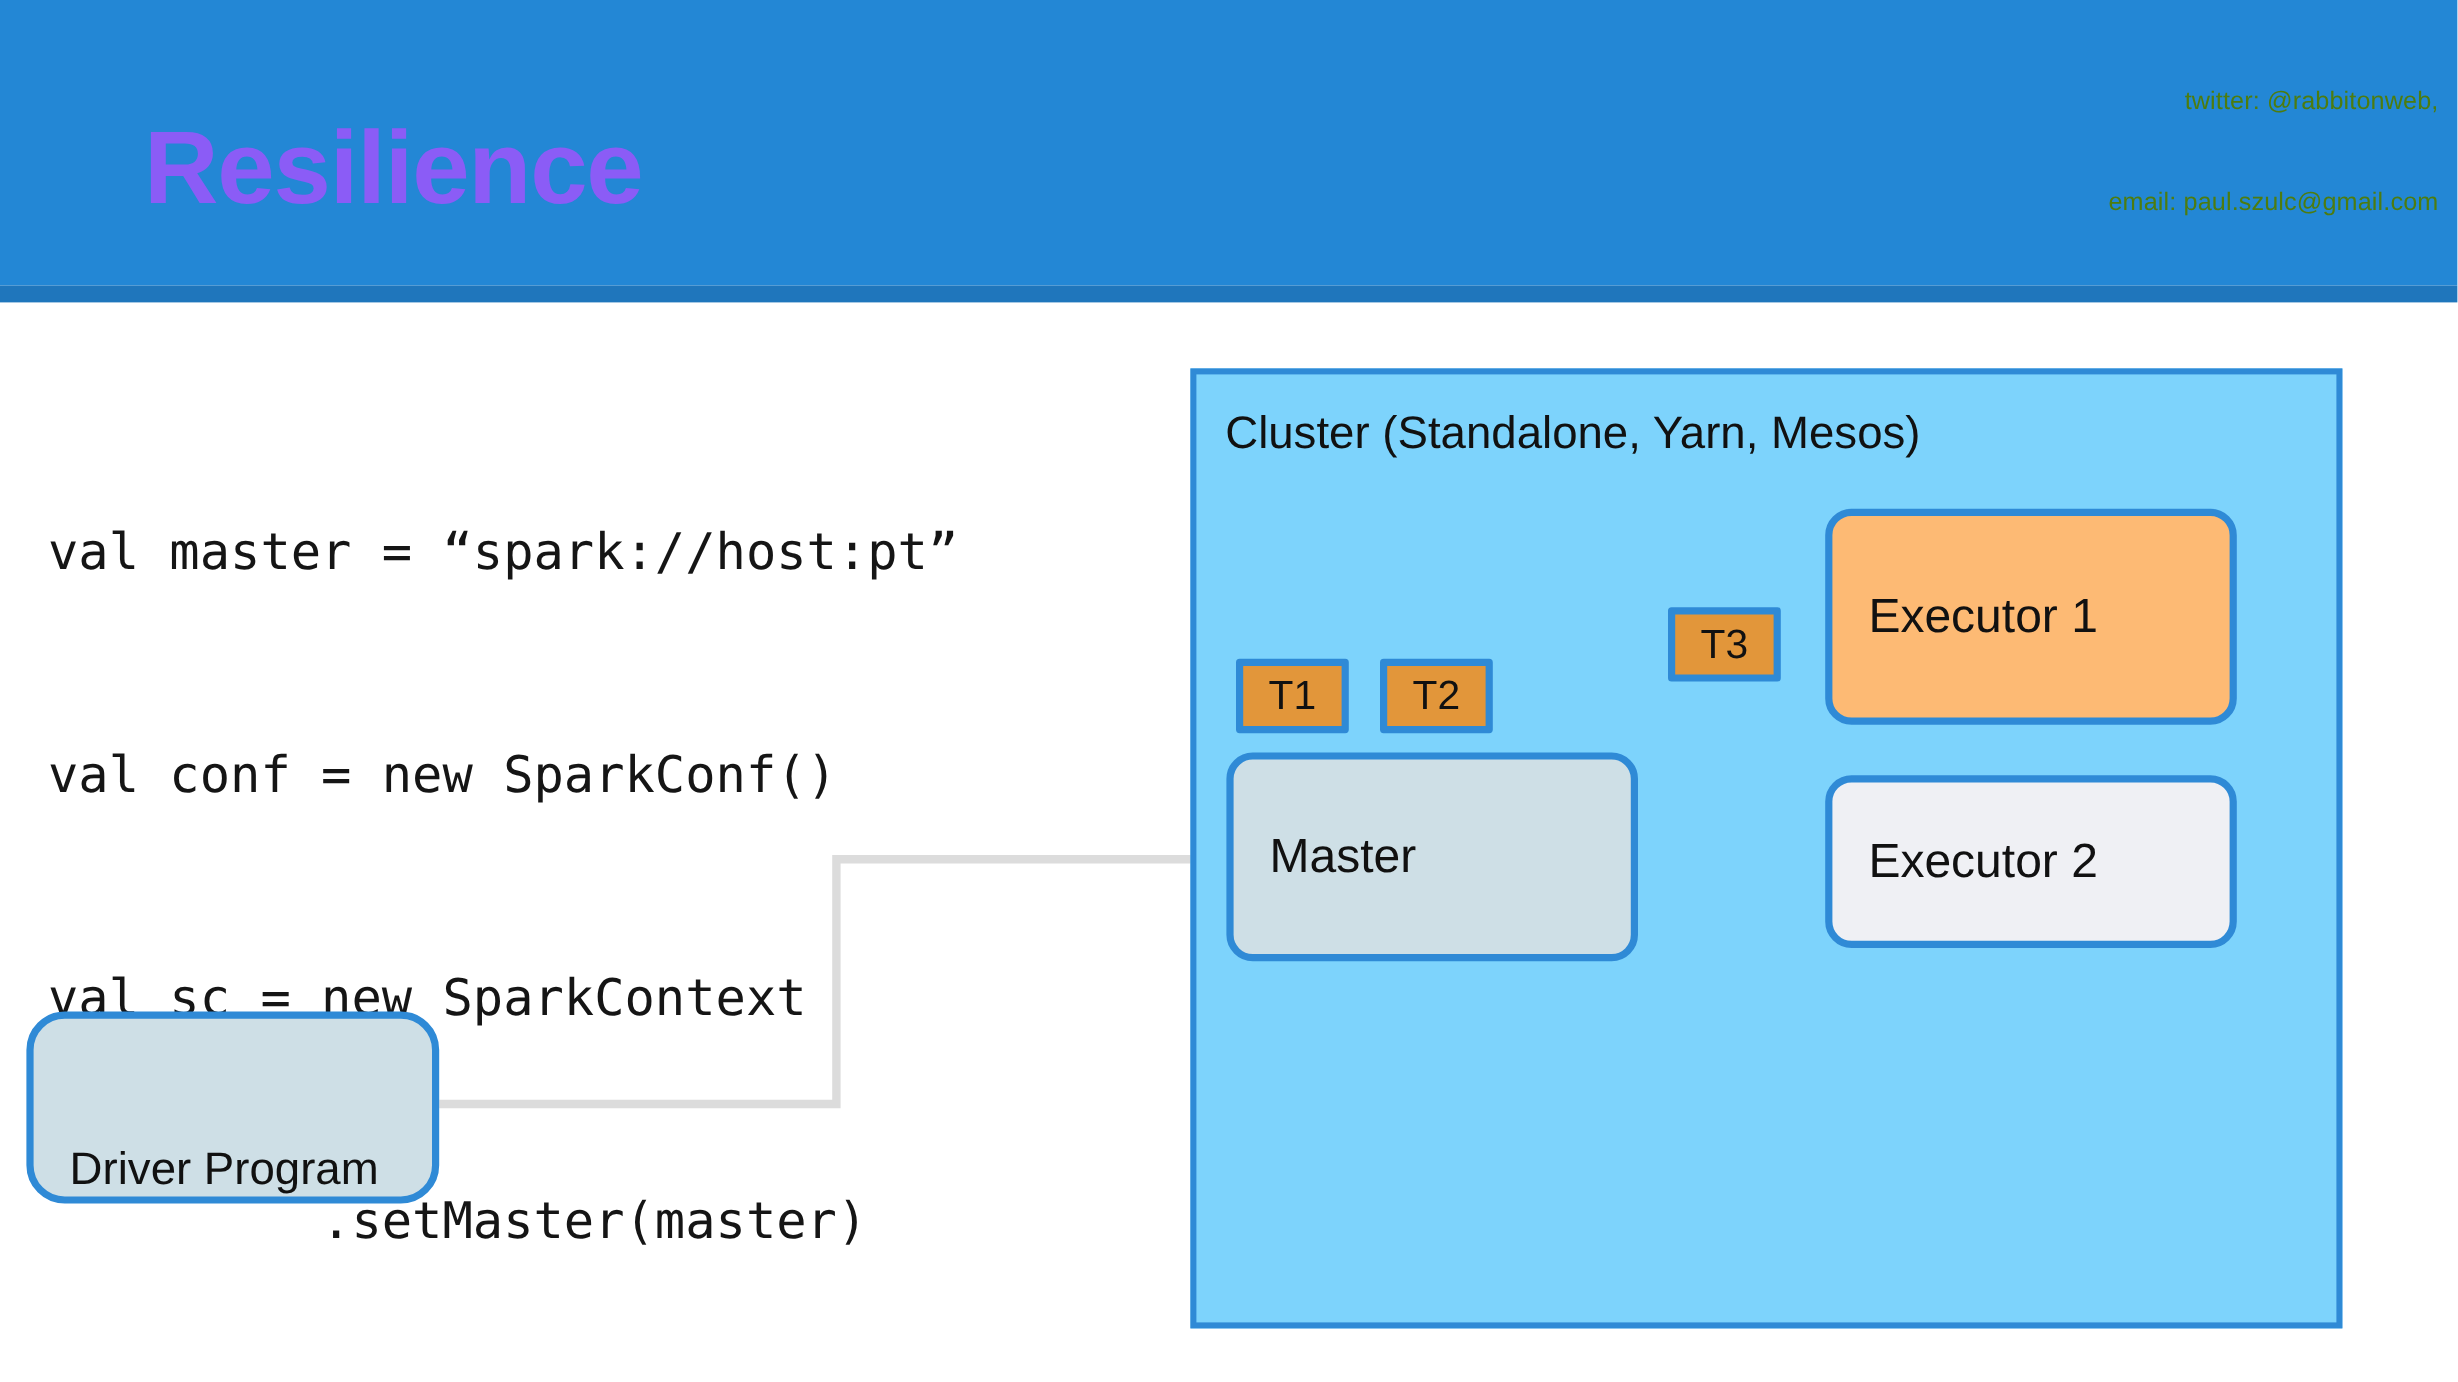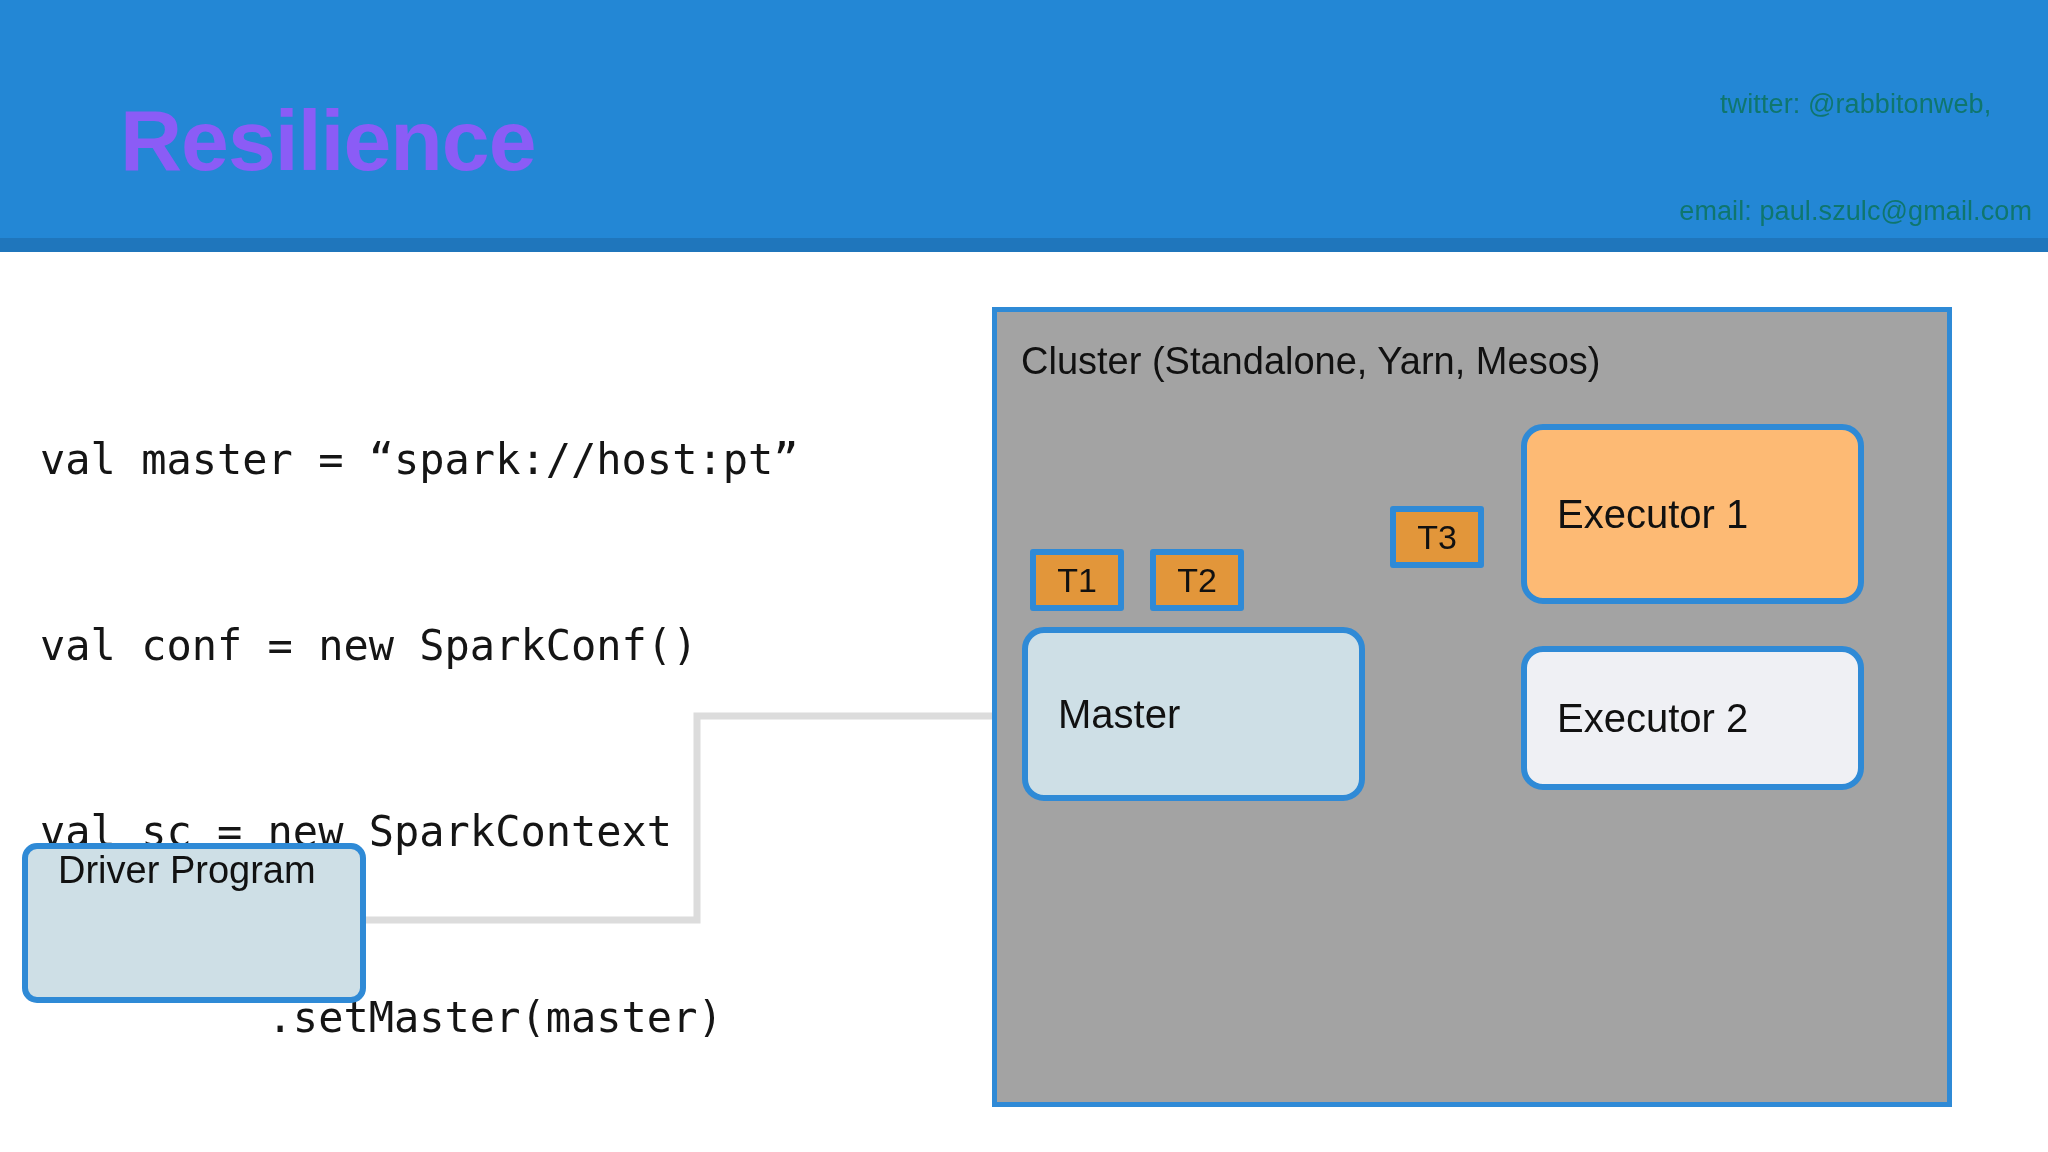--- a/index.html
+++ b/index.html
@@ -27,23 +27,23 @@
     position: absolute;
     left: 0; top: 238px;
     width: 2048px;
     height: 14px;
     background: #1f76bc;
   }
   #contact-block {
     position: absolute;
     right: 16px;
     top: 16px;
-    text-align: center;
-    color: #0f766e;
-    font-size: 27px;
+    text-align: right;
+    color: #4d7c0f;
+    font-size: 21px;
     line-height: 1.32;
     white-space: pre;
   }
   #contact-block div { letter-spacing: 0.1px; }
   #slide-title {
     position: absolute;
     left: 120px;
     top: 97px;
     font-size: 86px;
     font-weight: bold;
@@ -78,21 +78,21 @@
     pointer-events: none;
   }
 
   
   #cluster-box {
     position: absolute;
     left: 992px;
     top: 307px;
     width: 960px;
     height: 800px;
-    background: #a3a3a3;
+    background: #7dd3fc;
     border: 5px solid #2f8ad6;
     box-sizing: border-box;
     z-index: 5;
   }
   #cluster-label {
     position: absolute;
     left: 24px;
     top: 28px;
     font-size: 38px;
     color: #111111;
@@ -125,24 +125,24 @@
 
   #driver-box {
     position: absolute;
     left: 22px;
     top: 843px;
     width: 344px;
     height: 160px;
     background: #cedfe6;
     z-index: 6;
     border: 6px solid #2f8ad6;
-    border-radius: 15px;
+    border-radius: 32px;
     box-sizing: border-box;
     display: flex;
-    align-items: flex-start;
+    align-items: flex-end;
     color: #111111;
   }
   #driver-label { font-size: 38px; padding-left: 30px; }
 
   #master-box {
     left: 1022px;
     top: 627px;
     width: 343px;
     height: 174px;
     background: #cedfe6;

